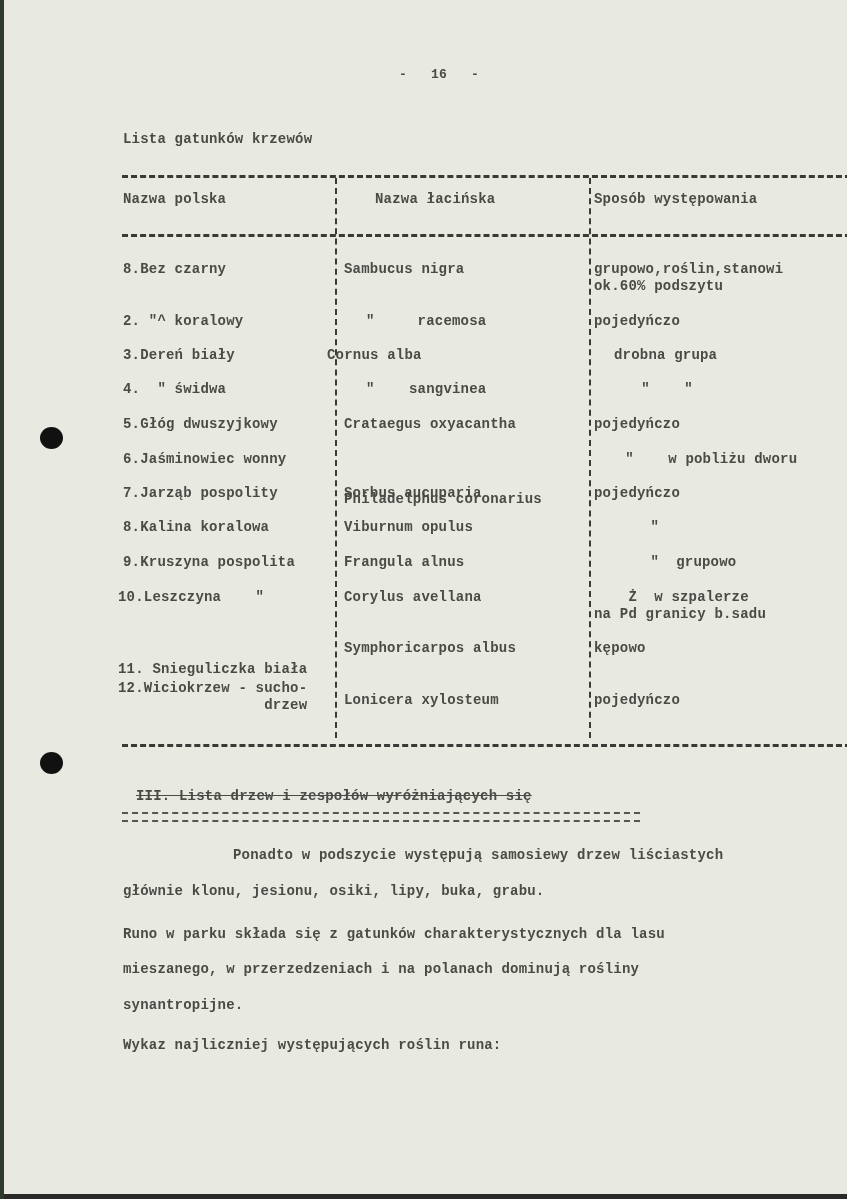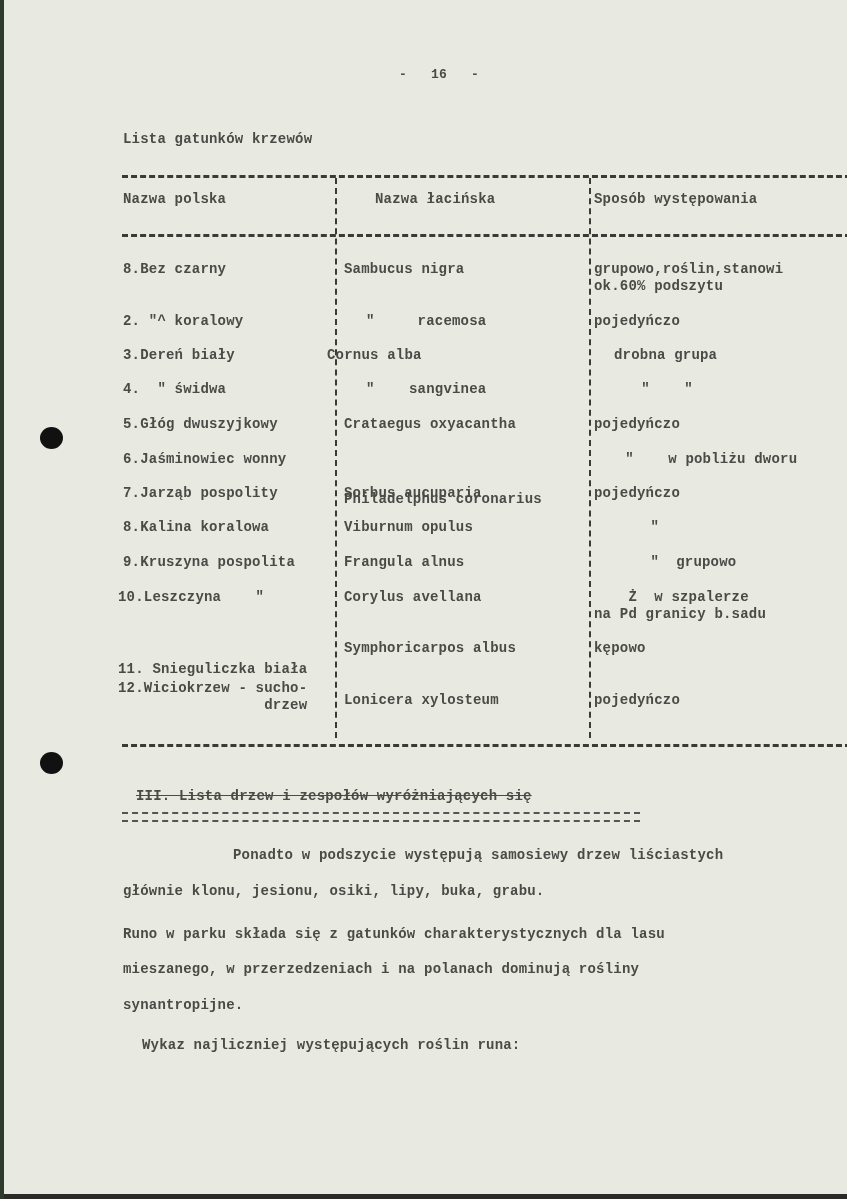--- a/index.html
+++ b/index.html
@@ -112,17 +112,17 @@
   </div>
 
   <div class="t strike" style="left:132px; top:788px;">III. Lista drzew i zespołów wyróżniających się</div>
   <div class="eqline"></div>
 
   <div class="t" style="left:229px; top:847px;">Ponadto w podszycie występują samosiewy drzew liściastych</div>
   <div class="t" style="left:119px; top:926px;">Runo w parku składa się z gatunków charakterystycznych dla lasu</div>
   <div class="t" style="left:119px; top:883px;">głównie klonu, jesionu, osiki, lipy, buka, grabu.</div>
   <div class="t" style="left:119px; top:961px;">mieszanego, w przerzedzeniach i na polanach dominują rośliny</div>
   <div class="t" style="left:119px; top:997px;">synantropijne.</div>
-  <div class="t" style="left:119px; top:1037px;margin-left:19px;">Wykaz najliczniej występujących roślin runa:</div>
+  <div class="t" style="left:119px; top:1037px;">Wykaz najliczniej występujących roślin runa:</div>
 
 
   <div class="bottom-edge"></div>
 </div>
 
 </body></html>

